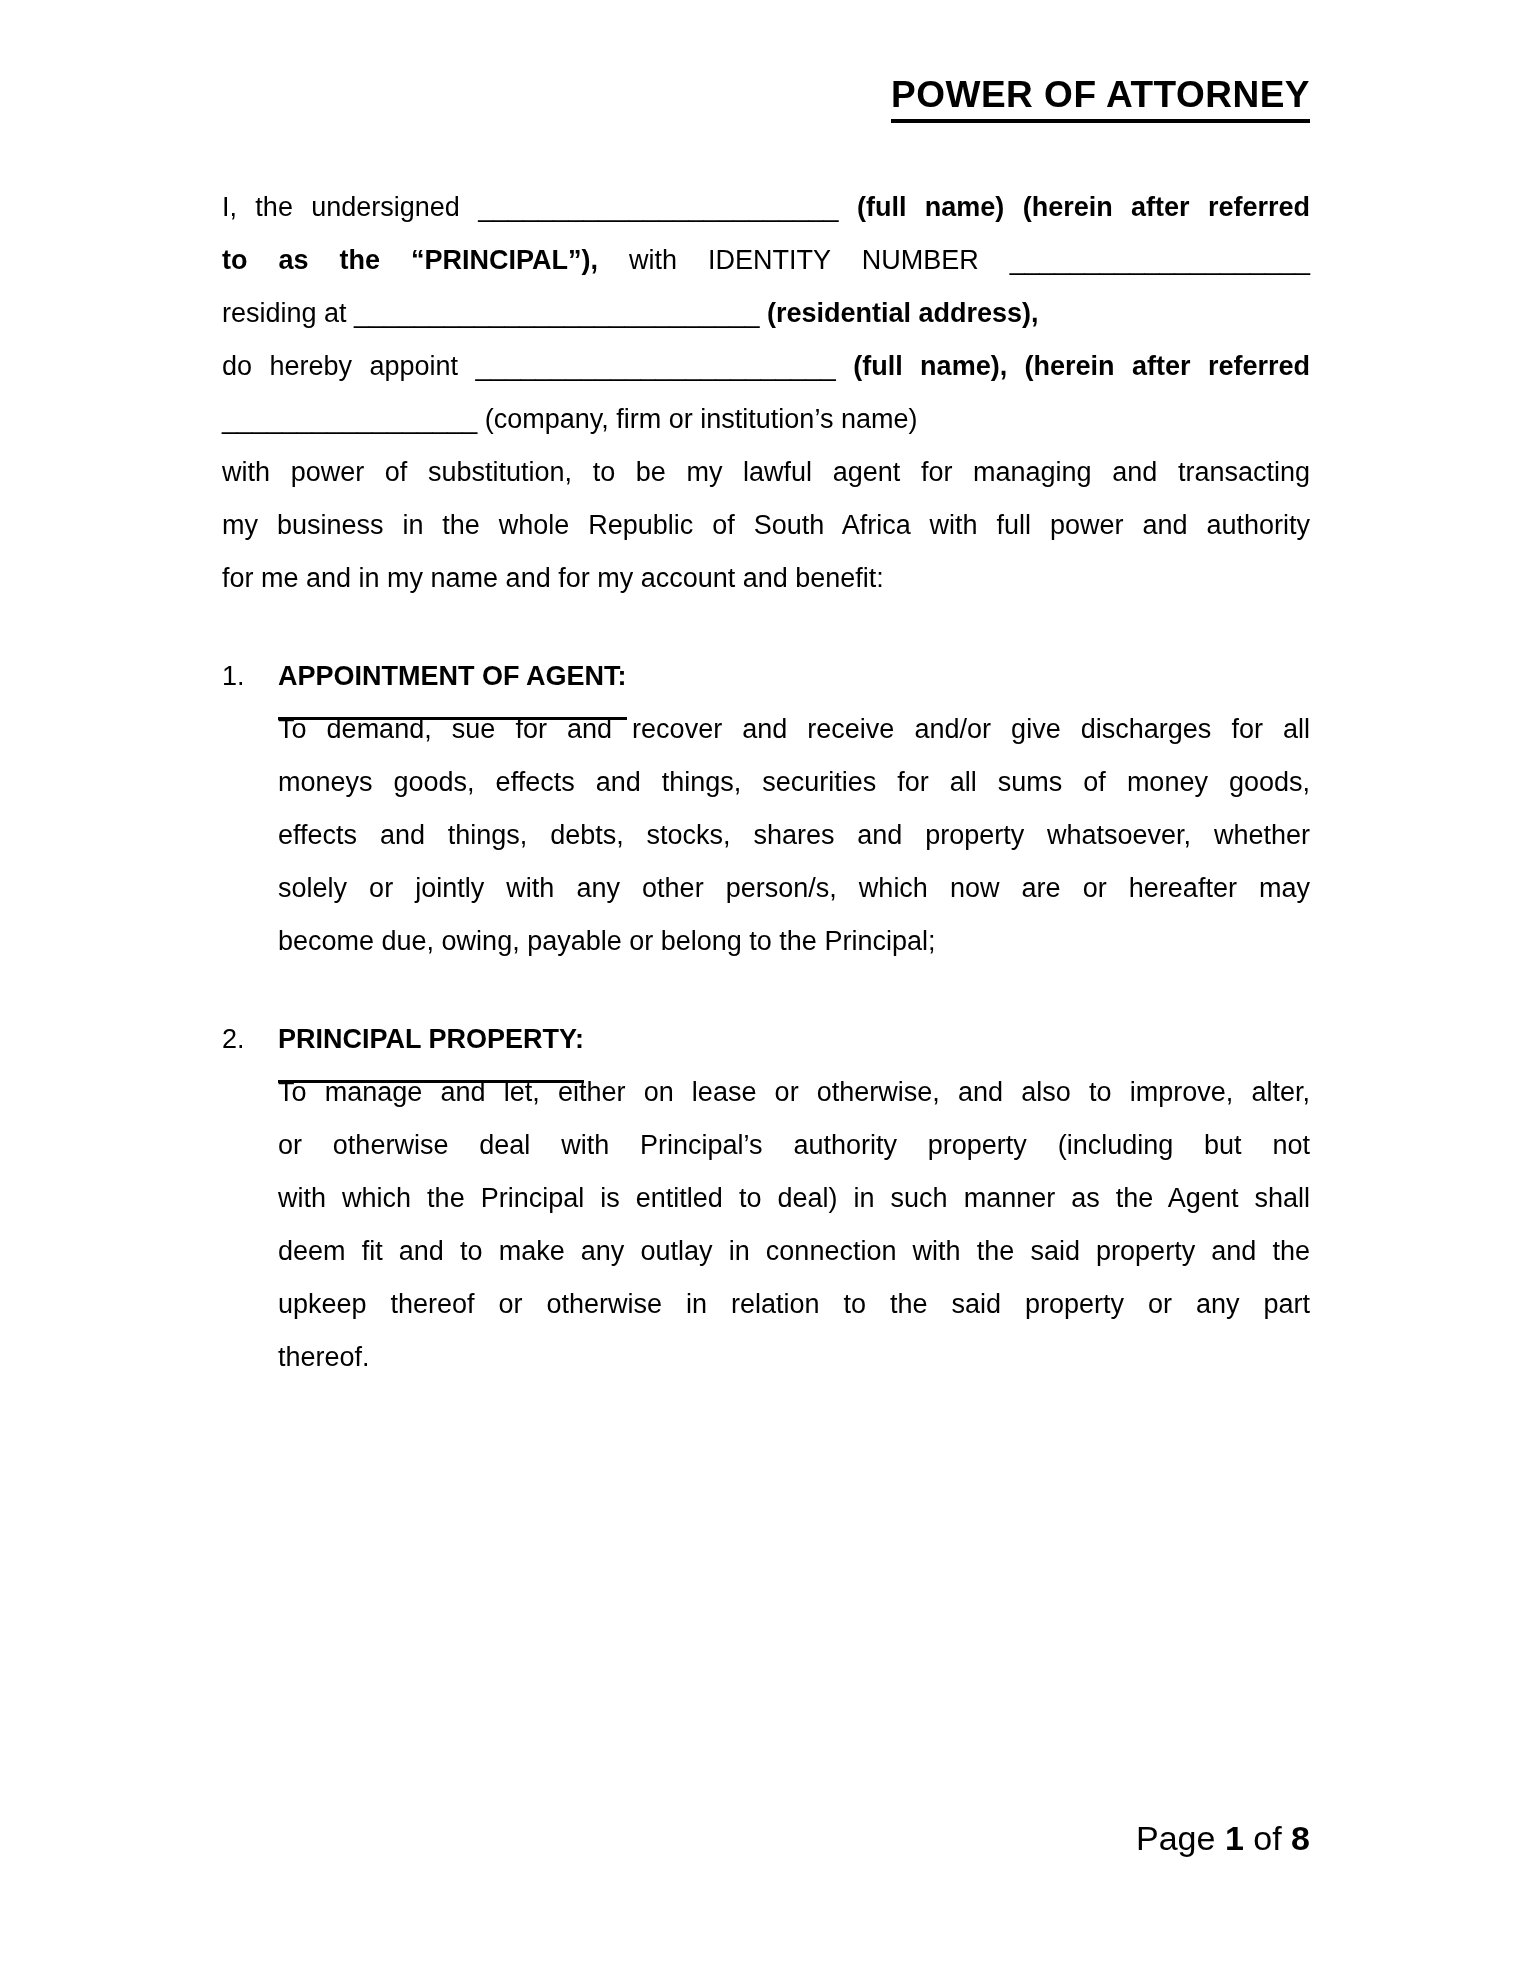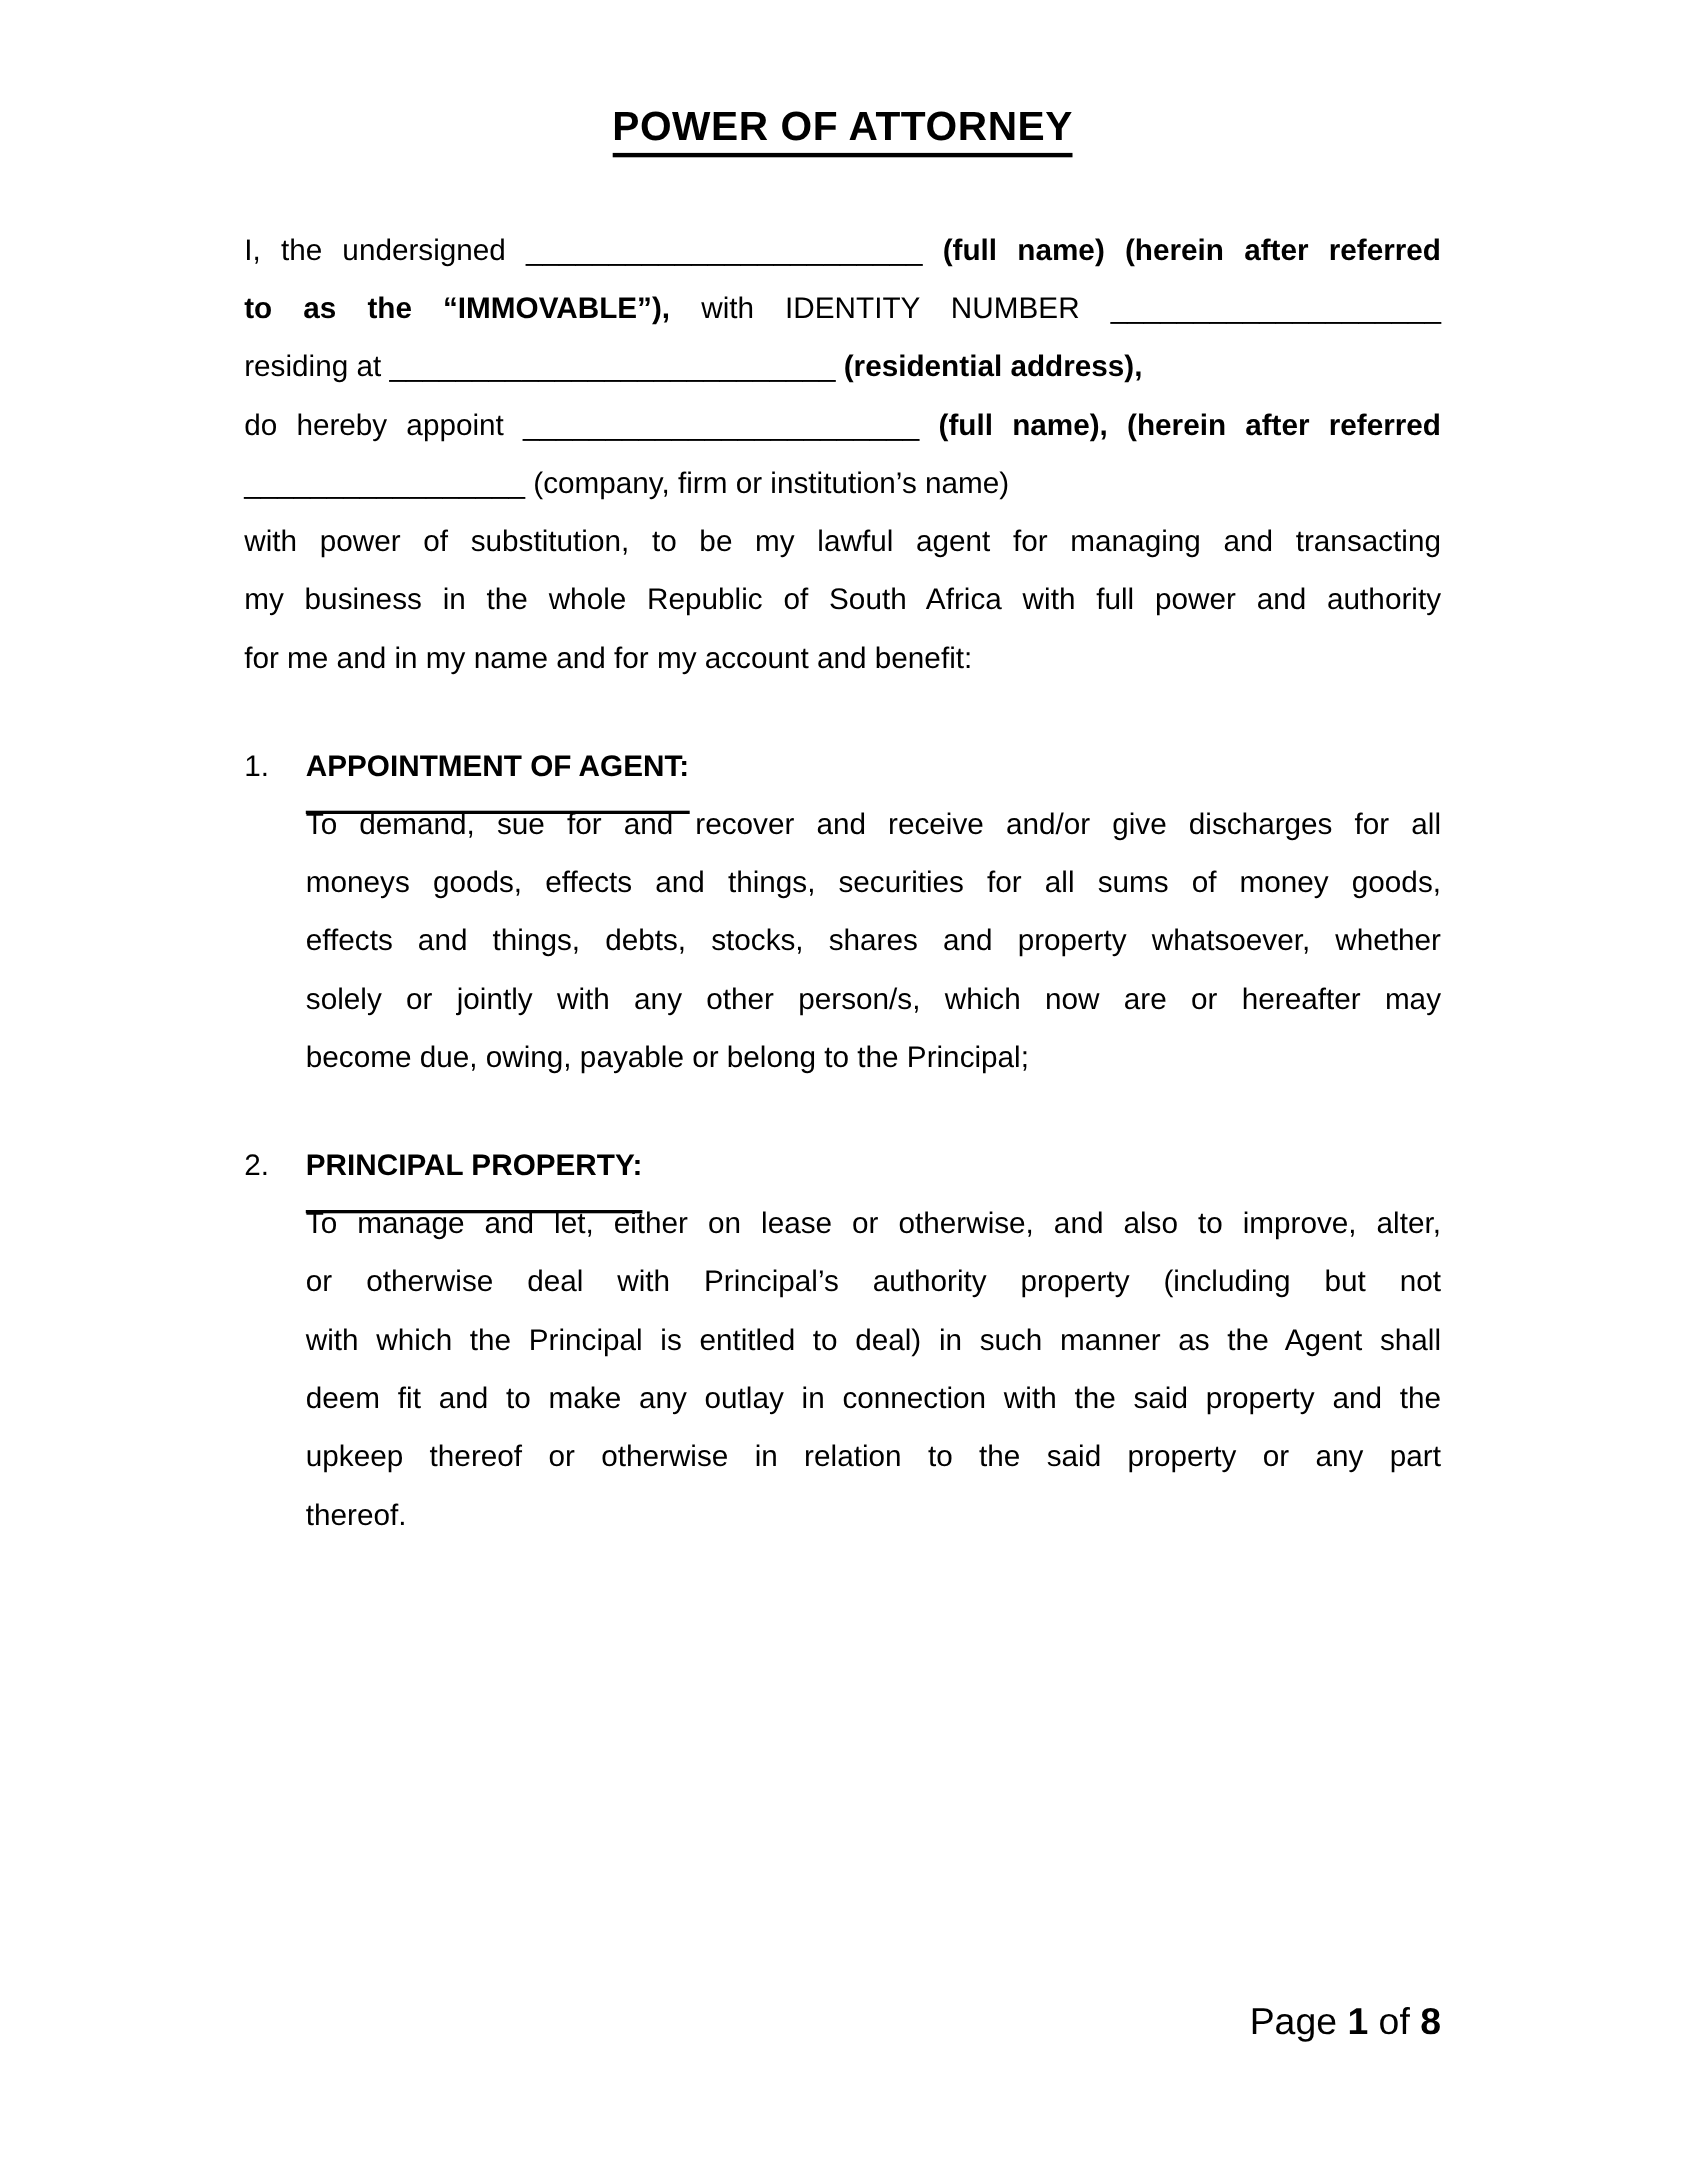--- a/index.html
+++ b/index.html
@@ -12,22 +12,22 @@
     font-family: "Liberation Sans", sans-serif;
     overflow: hidden;
   }
   .content {
     position: absolute;
     left: 222px;
     top: 0;
     width: 1088px;
   }
   .title-row {
-    margin-top: 94px;
-    text-align: center;
+    margin-top: 74px;
+    text-align: right;
   }
   .doc-title {
     display: inline-block;
     font-size: 37px;
     font-weight: bold;
     letter-spacing: 0.5px;
     border-bottom: 4px solid #000;
     padding-bottom: 3px;
   }
   .intro { margin-top: 58px; }
@@ -70,21 +70,21 @@
 
 <div class="page">
   <div class="content">
 
     <div class="title-row">
       <span class="doc-title">POWER OF ATTORNEY</span>
     </div>
 
     <div class="intro">
       <div class="line just"><span>I, the undersigned </span><span>________________________</span><span class="b"> (full name) (herein after referred</span></div>
-      <div class="line just"><span class="b">to as the “IMMOVABLE”), </span><span>with IDENTITY NUMBER </span><span>____________________</span></div>
+      <div class="line just"><span class="b">to as the “PRINCIPAL”), </span><span>with IDENTITY NUMBER </span><span>____________________</span></div>
       <div class="line"><span>residing at </span><span>___________________________</span><span class="b"> (residential address),</span></div>
       <div class="line just"><span>do hereby appoint </span><span>________________________</span><span class="b"> (full name), (herein after referred</span></div>
       <div class="line"><span>_________________</span><span> (company, firm or institution’s name)</span></div>
       <div class="line just">with power of substitution, to be my lawful agent for managing and transacting</div>
       <div class="line just">my business in the whole Republic of South Africa with full power and authority</div>
       <div class="line">for me and in my name and for my account and benefit:</div>
     </div>
 
     <div class="section">
       <div class="line shead"><span class="num">1.</span><span class="headline">APPOINTMENT OF AGENT:</span></div>

